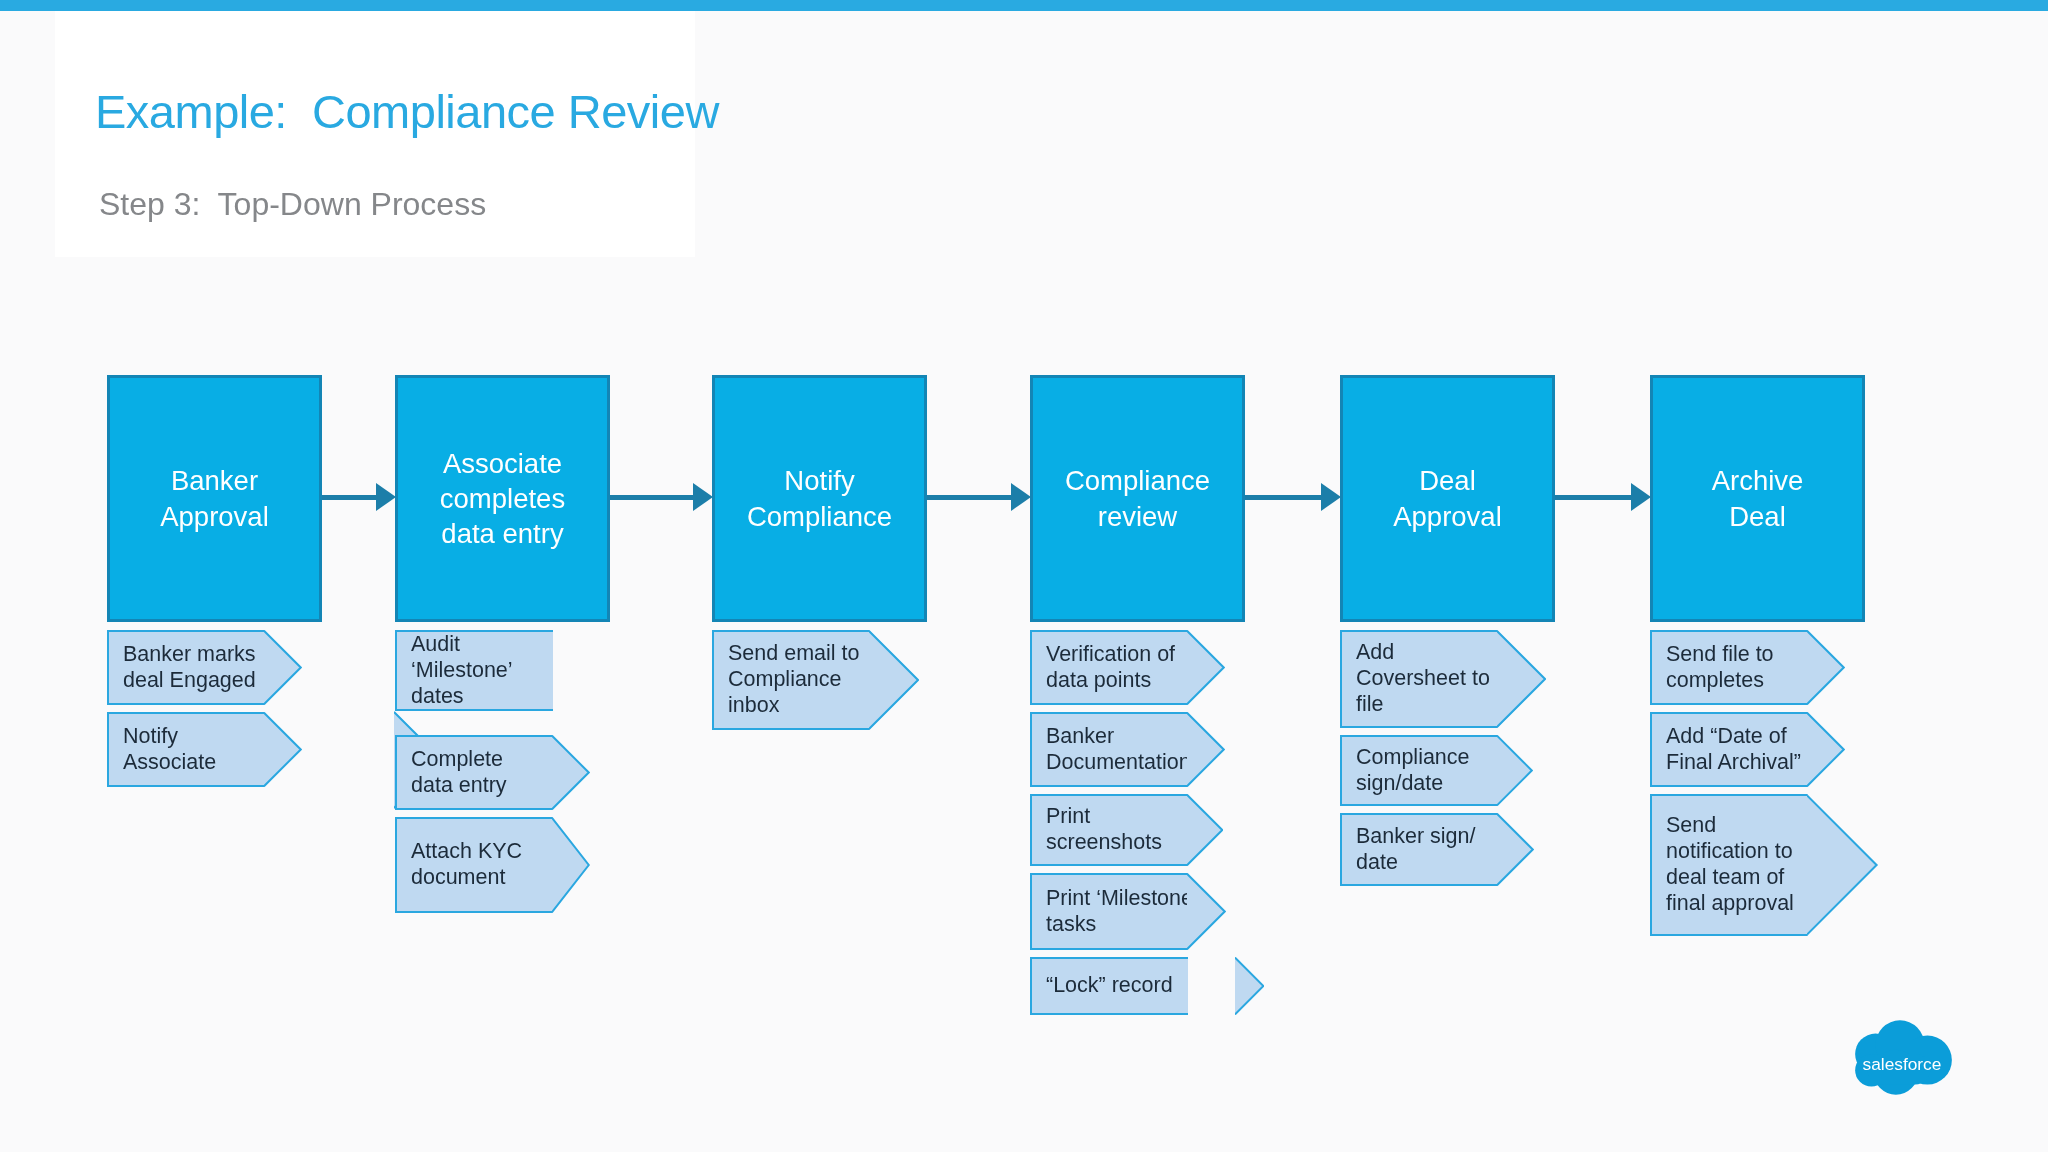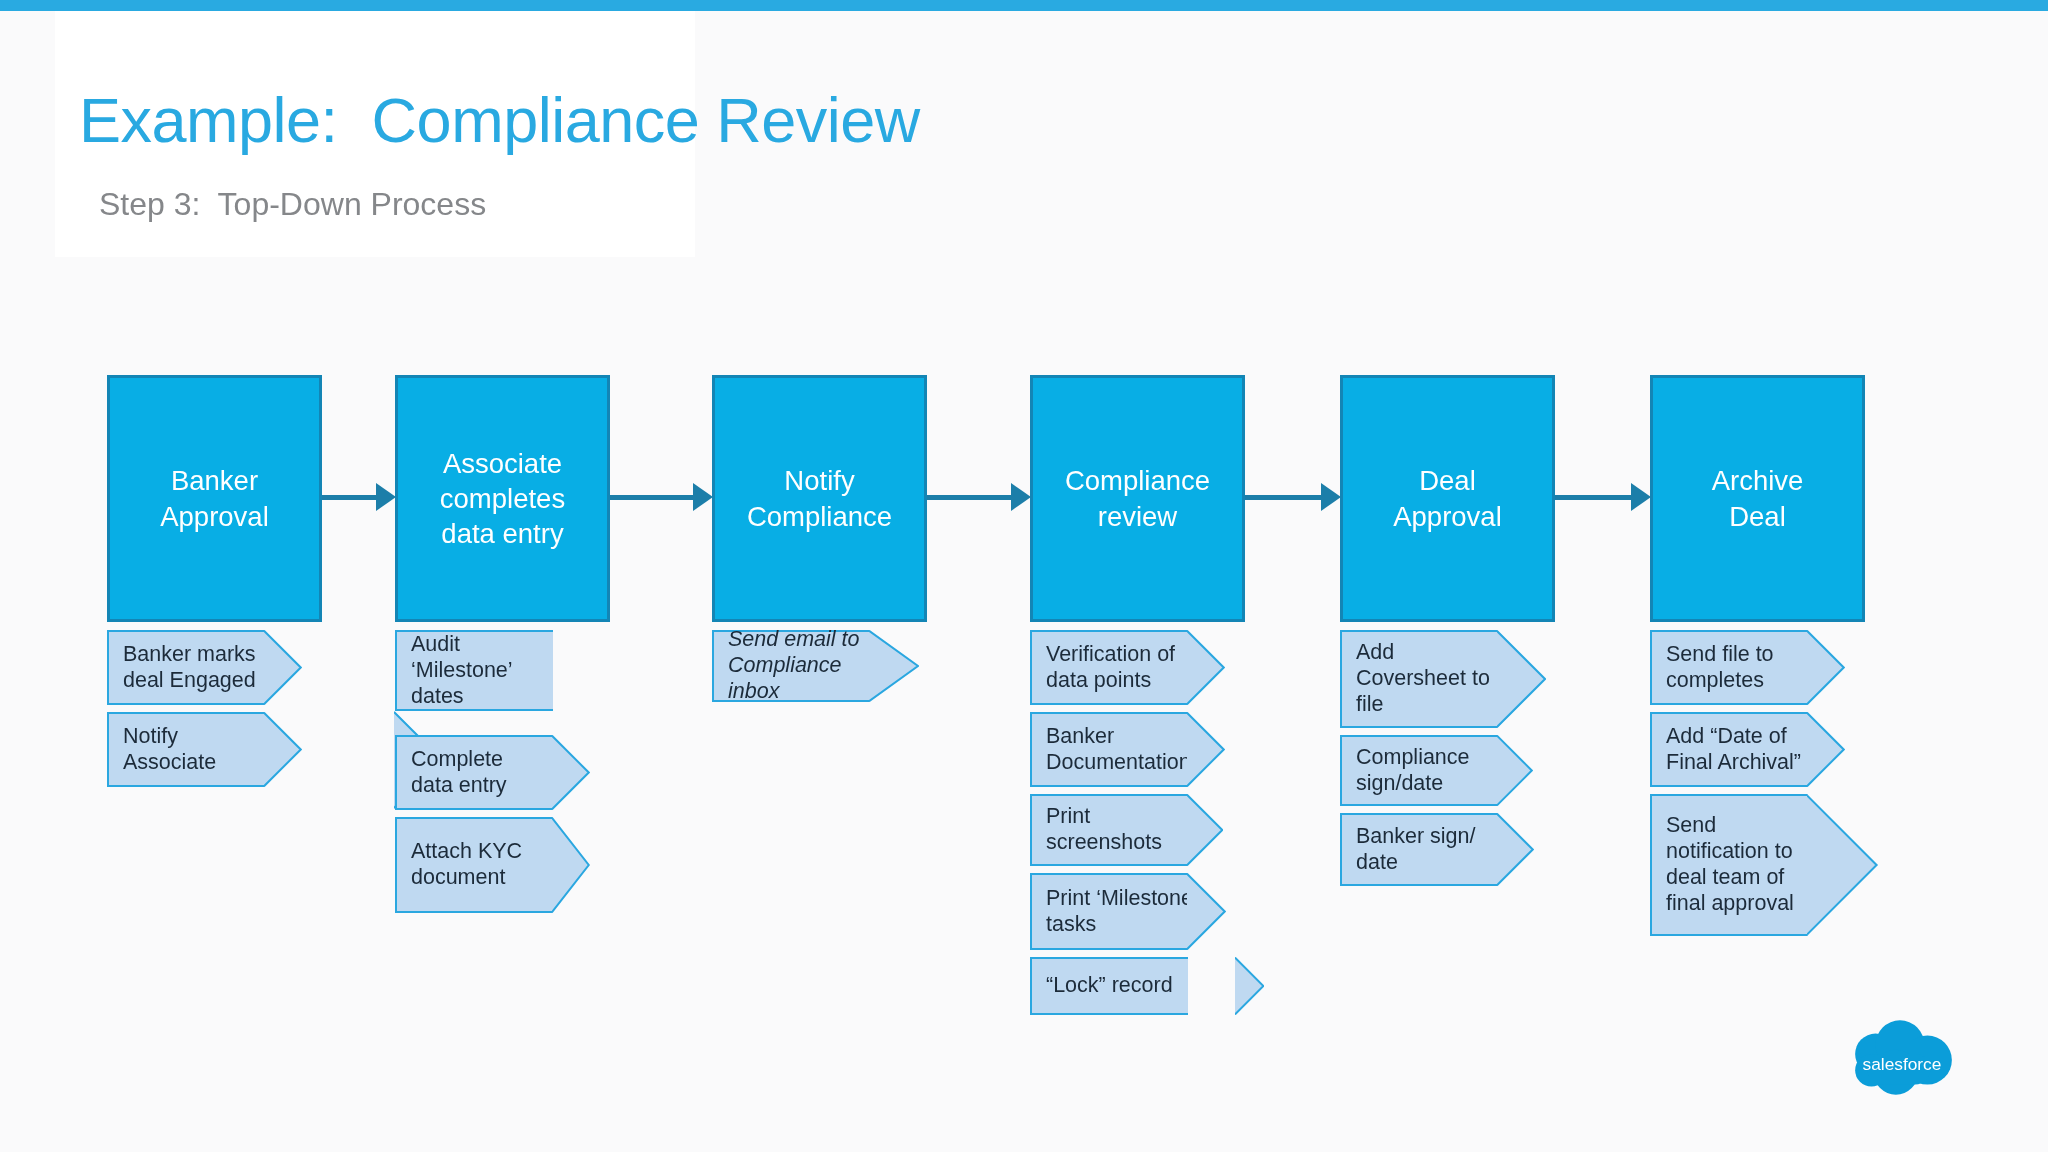--- a/index.html
+++ b/index.html
@@ -11,21 +11,21 @@
   *{margin:0;padding:0;box-sizing:border-box;}
   html,body{width:2048px;height:1152px;}
   body{
     font-family:"Liberation Sans","DejaVu Sans",sans-serif;
     background:#FAFAFB; overflow:hidden; position:relative;
   }
   .slide{position:absolute;inset:0;}
   .topbar{position:absolute;left:0;top:0;width:2048px;height:11px;background:var(--c-accent);}
   .title-patch{position:absolute;left:55px;top:11px;width:640px;height:246px;background:#FFFFFF;}
   .title{
-    position:absolute;left:79px;top:84px;font-size:63px;font-weight:400;
+    position:absolute;left:95px;top:84px;font-size:47px;font-weight:400;
     color:var(--c-title);letter-spacing:-0.5px;white-space:pre;
   }
   .subtitle{
     position:absolute;left:99px;top:186px;font-size:32px;font-weight:400;
     color:var(--c-subtitle);white-space:pre;
   }
   .diagram{position:absolute;left:0;top:0;width:2048px;height:1152px;}
   .col{position:absolute;top:375px;width:215px;}
   .stepbox{
     height:247px;background:var(--c-box);border:3px solid var(--c-box-border);
@@ -141,21 +141,21 @@
       <div class="arrow" style="left: 610px; width: 102px;">
     <div class="arrow-line"></div>
     <div class="arrow-head"></div>
   </div>
       <div class="col" style="left: 712px; width: 215px;">
     <div class="stepbox">
       <span class="steplabel">Notify
 Compliance</span>
     </div>
     <div class="tasks">
-          <div class="chev" style="height: 72px; font-style: italic;">
+          <div class="chev" style="height: 100px;">
     <div class="chev-body">
       <span class="tasklabel">Send email to
 Compliance
 inbox</span>
     </div>
     <svg class="chev-tip" viewBox="0 0 50 100" preserveAspectRatio="none" style="width: 50px;">
       <path d="M0,0 L50,50 L0,100 Z" fill="#BFD9F1"></path>
       <path d="M0,1 L49,50 L0,99" fill="none" stroke="#2AA7E0" stroke-width="2" vector-effect="non-scaling-stroke"></path>
     </svg>
   </div>

